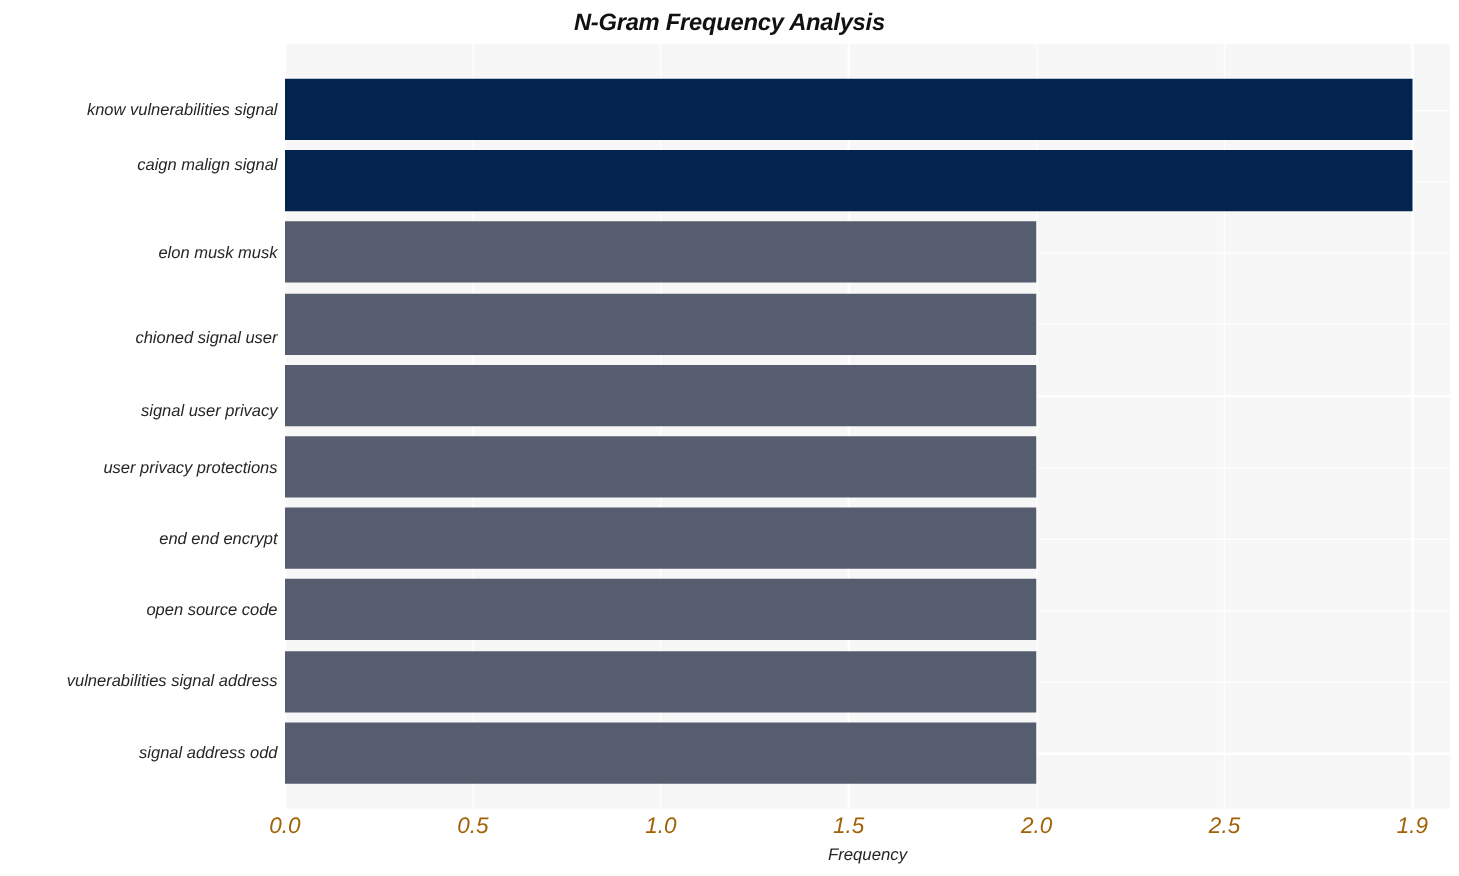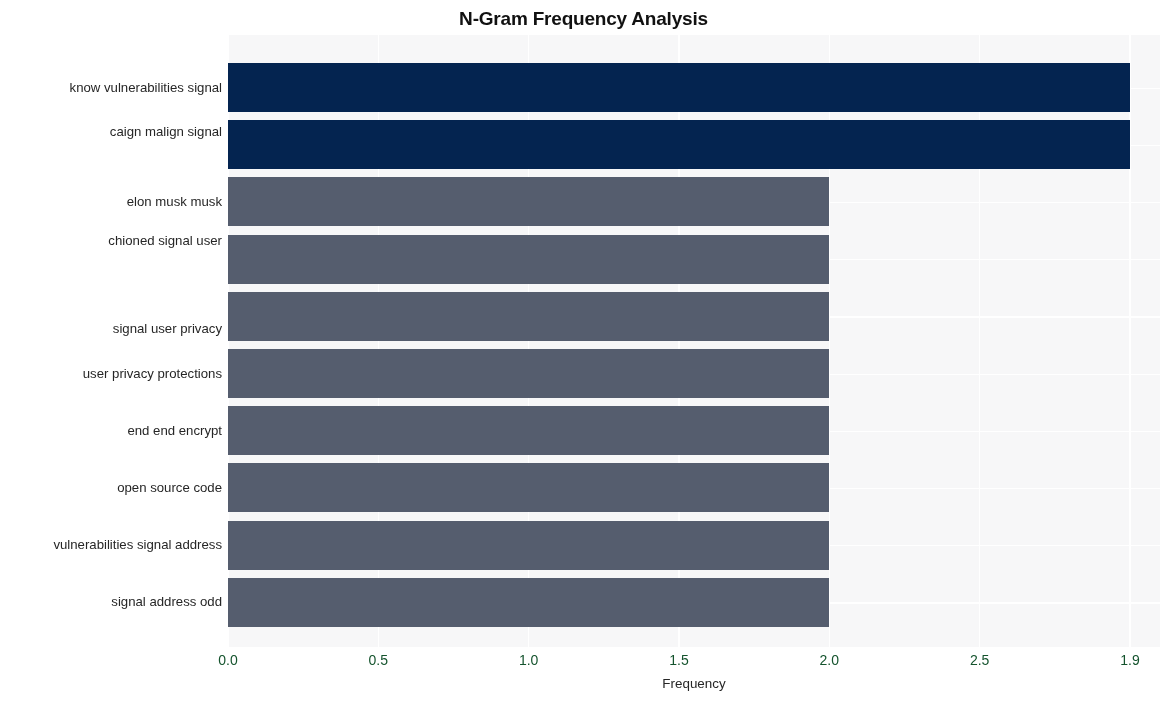--- a/index.html
+++ b/index.html
@@ -13,20 +13,21 @@
     font-family: "Liberation Sans", sans-serif;
     color: #222222;
     overflow: hidden;
   }
 
   #figure {
     position: relative;
     width: 1167px;
     height: 593px;
     background: #ffffff;
+    font-style: italic;
   }
 
   
   #chart-title {
     position: absolute;
     left: 0;
     top: 6px;
     width: 1167px;
     text-align: center;
     font-size: 19px;
@@ -92,22 +93,22 @@
   #x-axis-labels {
     position: absolute;
     left: 0;
     top: 652px;
     width: 1167px;
     height: 20px;
   }
   .x-tick-label {
     position: absolute;
     top: 0;
-    font-size: 14px;
-    color: #14532d;
+    font-size: 18px;
+    color: #a16207;
     line-height: 16px;
     transform: translateX(-50%);
     white-space: nowrap;
   }
 
   #x-axis-title {
     position: absolute;
     left: 228px;
     top: 675px;
     width: 932px;
@@ -156,21 +157,21 @@
         <div class="bar" title="open source code: 2" style="top: 428.4px; width: 601.29px; background: rgb(85, 93, 110);"></div>
         <div class="bar" title="vulnerabilities signal address: 2" style="top: 485.6px; width: 601.29px; background: rgb(85, 93, 110);"></div>
         <div class="bar" title="signal address odd: 2" style="top: 542.8px; width: 601.29px; background: rgb(85, 93, 110);"></div>
       </div>
   </div>
 
   <div id="y-axis-labels">
       <div class="y-tick-label" style="top: 44.5px; padding-left: 12px;">know vulnerabilities signal</div>
       <div class="y-tick-label" style="top: 89px;">caign malign signal</div>
       <div class="y-tick-label" style="top: 158.9px;">elon musk musk</div>
-      <div class="y-tick-label" style="top: 198px;">chioned signal user</div>
+      <div class="y-tick-label" style="top: 227px;">chioned signal user</div>
       <div class="y-tick-label" style="top: 286px; padding-left: 16px;">signal user privacy</div>
       <div class="y-tick-label" style="top: 330.5px;">user privacy protections</div>
       <div class="y-tick-label" style="top: 387.7px;">end end encrypt</div>
       <div class="y-tick-label" style="top: 444.9px;">open source code</div>
       <div class="y-tick-label" style="top: 502.1px;">vulnerabilities signal address</div>
       <div class="y-tick-label" style="top: 559.3px;">signal address odd</div>
     </div>
 
   <div id="x-axis-labels">
       <div class="x-tick-label" style="left: 228px;">0.0</div>

